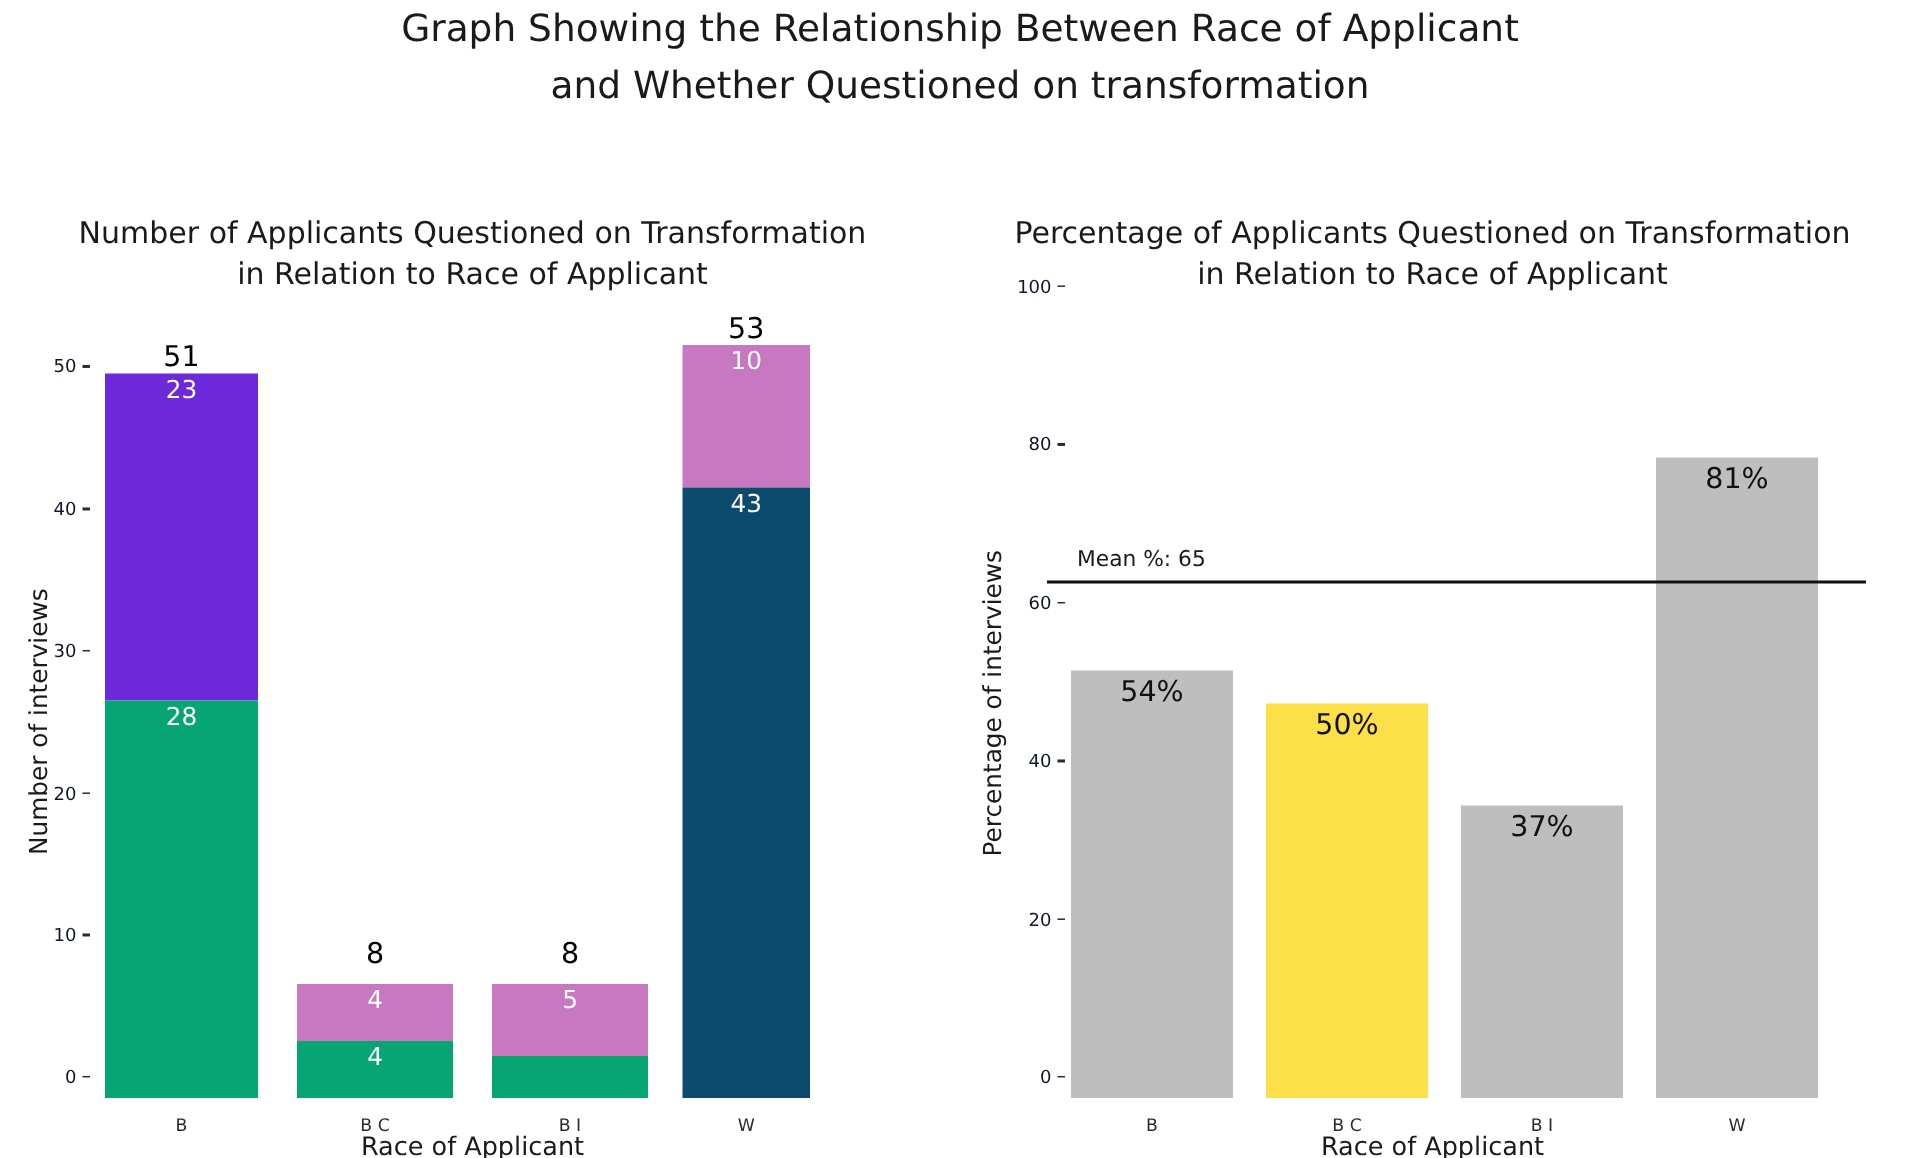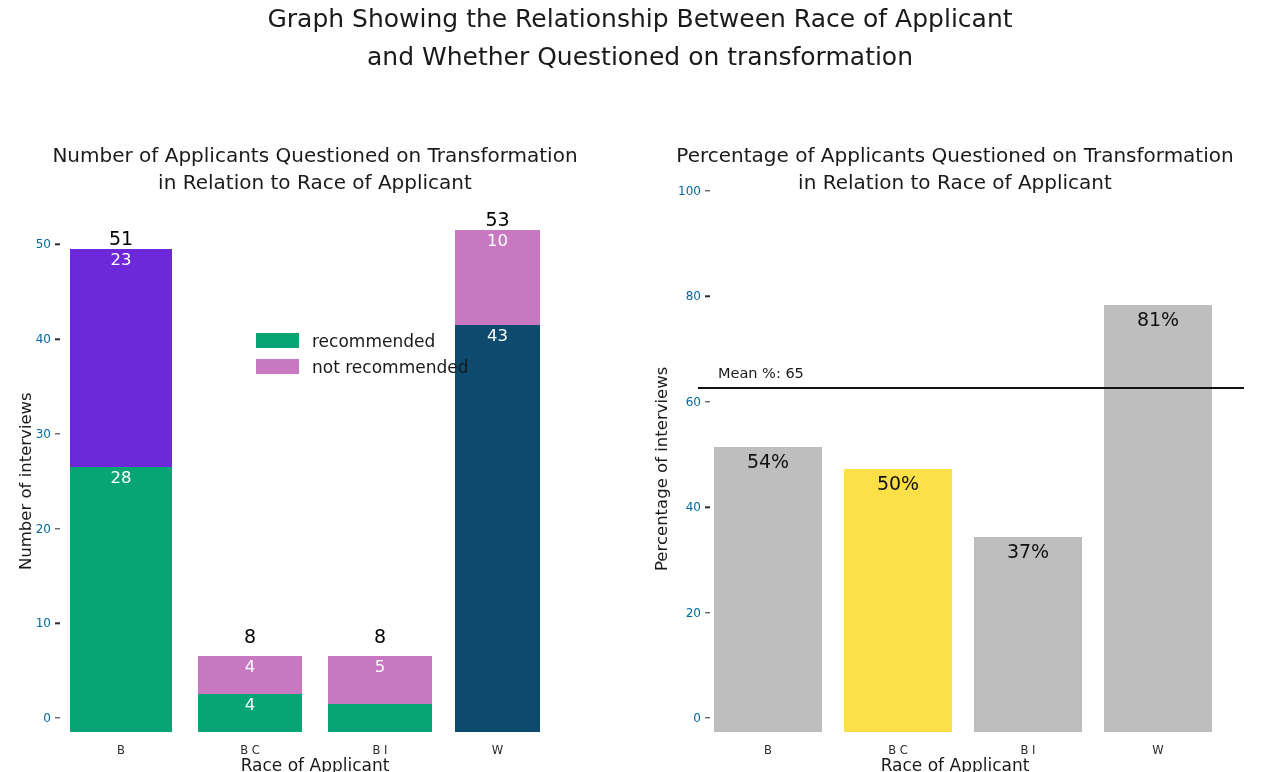--- a/index.html
+++ b/index.html
@@ -60,21 +60,21 @@
   
   #plot-right { left: 80px;  top: 75px;  width: 530px; height: 527px; }
 
   
   .ytick {
     position: absolute;
     right: 100%;
     transform: translateY(-50%);
     white-space: nowrap;
     font-size: 12px;
-    color: #0369a1;
+    color: #0f172a;
     padding-right: 9px;
   }
   .ytick .dash {
     position: absolute;
     right: 0px;
     top: 50%;
     transform: translateY(-50%);
     width: 5px;
     height: 1.4px;
     background: #2b2b2b;
@@ -251,30 +251,20 @@
         <div class="bar-total" style="bottom:100%">53</div>
         <div class="seg" style="bottom:81.13%;height:18.87%;background:#c878c0">
           <span class="seg-label">10</span>
         </div>
         <div class="seg" style="bottom:0%;height:81.13%;background:#0c4a6e">
           <span class="seg-label">43</span>
         </div>
         <div class="xtick" style="left:50%">W</div>
       </div>
 
-      <div class="legend">
-        <div class="legend-row">
-          <span class="legend-swatch" style="background:#07a474"></span>
-          <span class="legend-text">recommended</span>
-        </div>
-        <div class="legend-row">
-          <span class="legend-swatch" style="background:#c878c0"></span>
-          <span class="legend-text">not recommended</span>
-        </div>
-      </div>
     </div>
 
     <div class="xlabel" style="top:625px">Race of Applicant</div>
   </div>
 
   <div class="subplot" id="subplot-right">
     <div class="subplot-title">Percentage of Applicants Questioned on Transformation
 in Relation to Race of Applicant</div>
 
     <div class="ylabel" id="ylabel-right" style="left: 22px; top: 440.5px;">Percentage of interviews</div>

